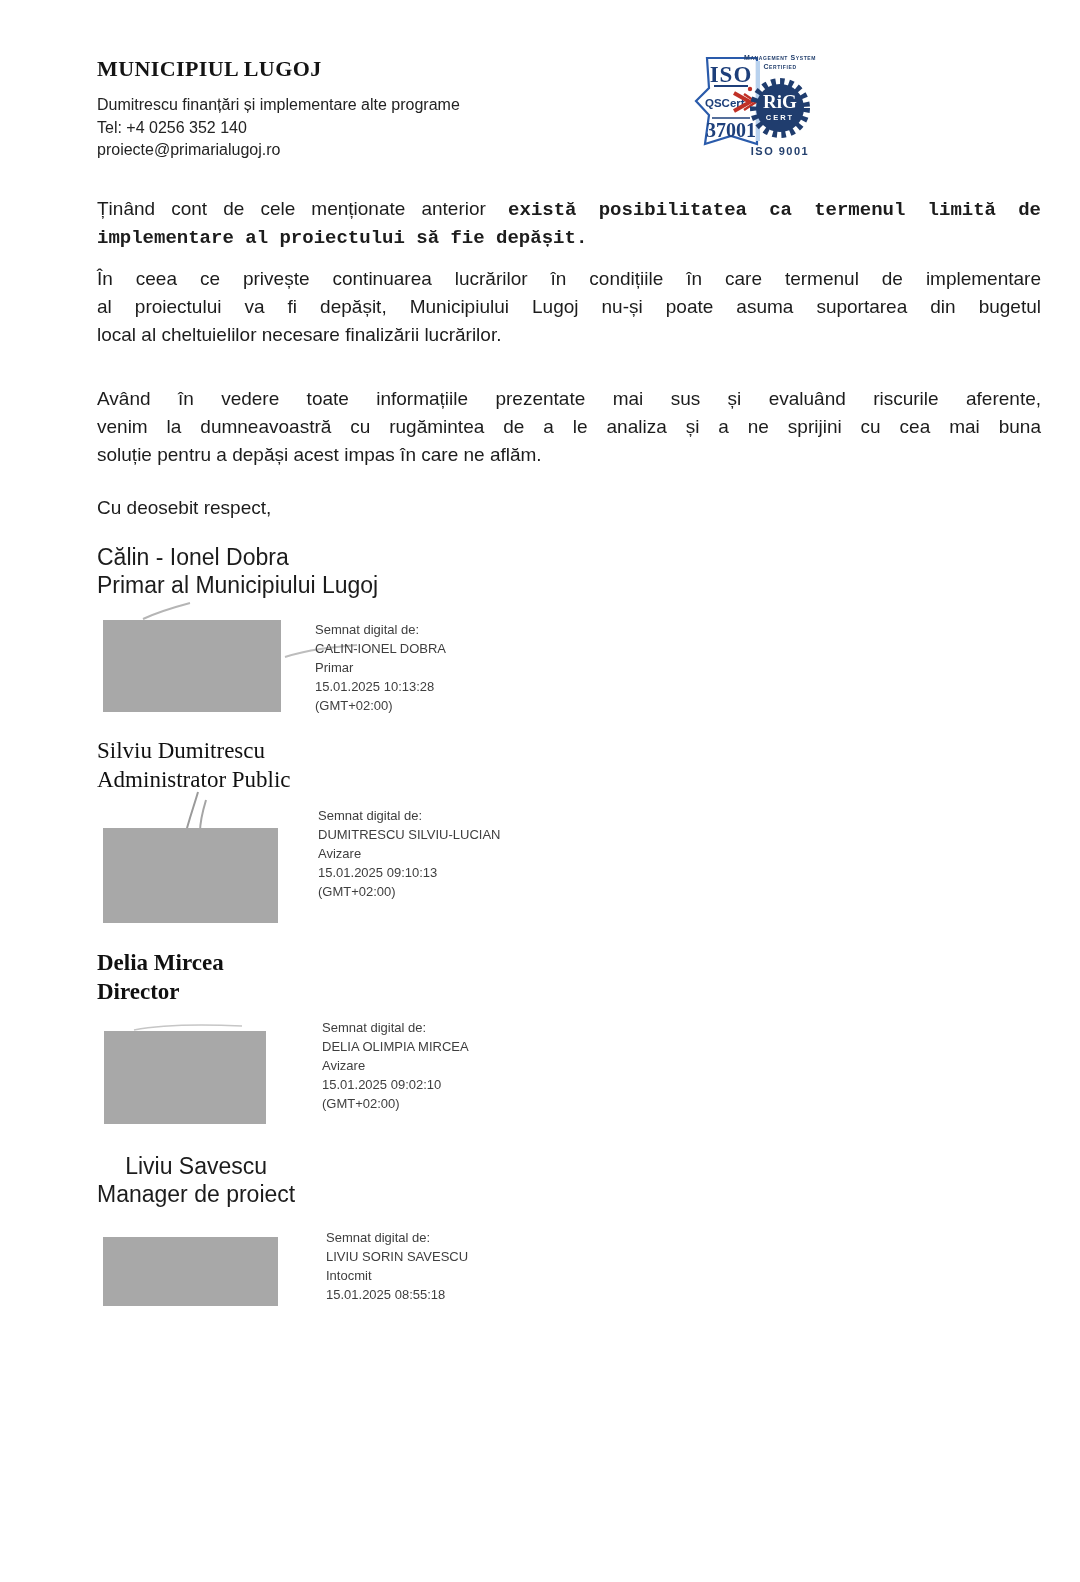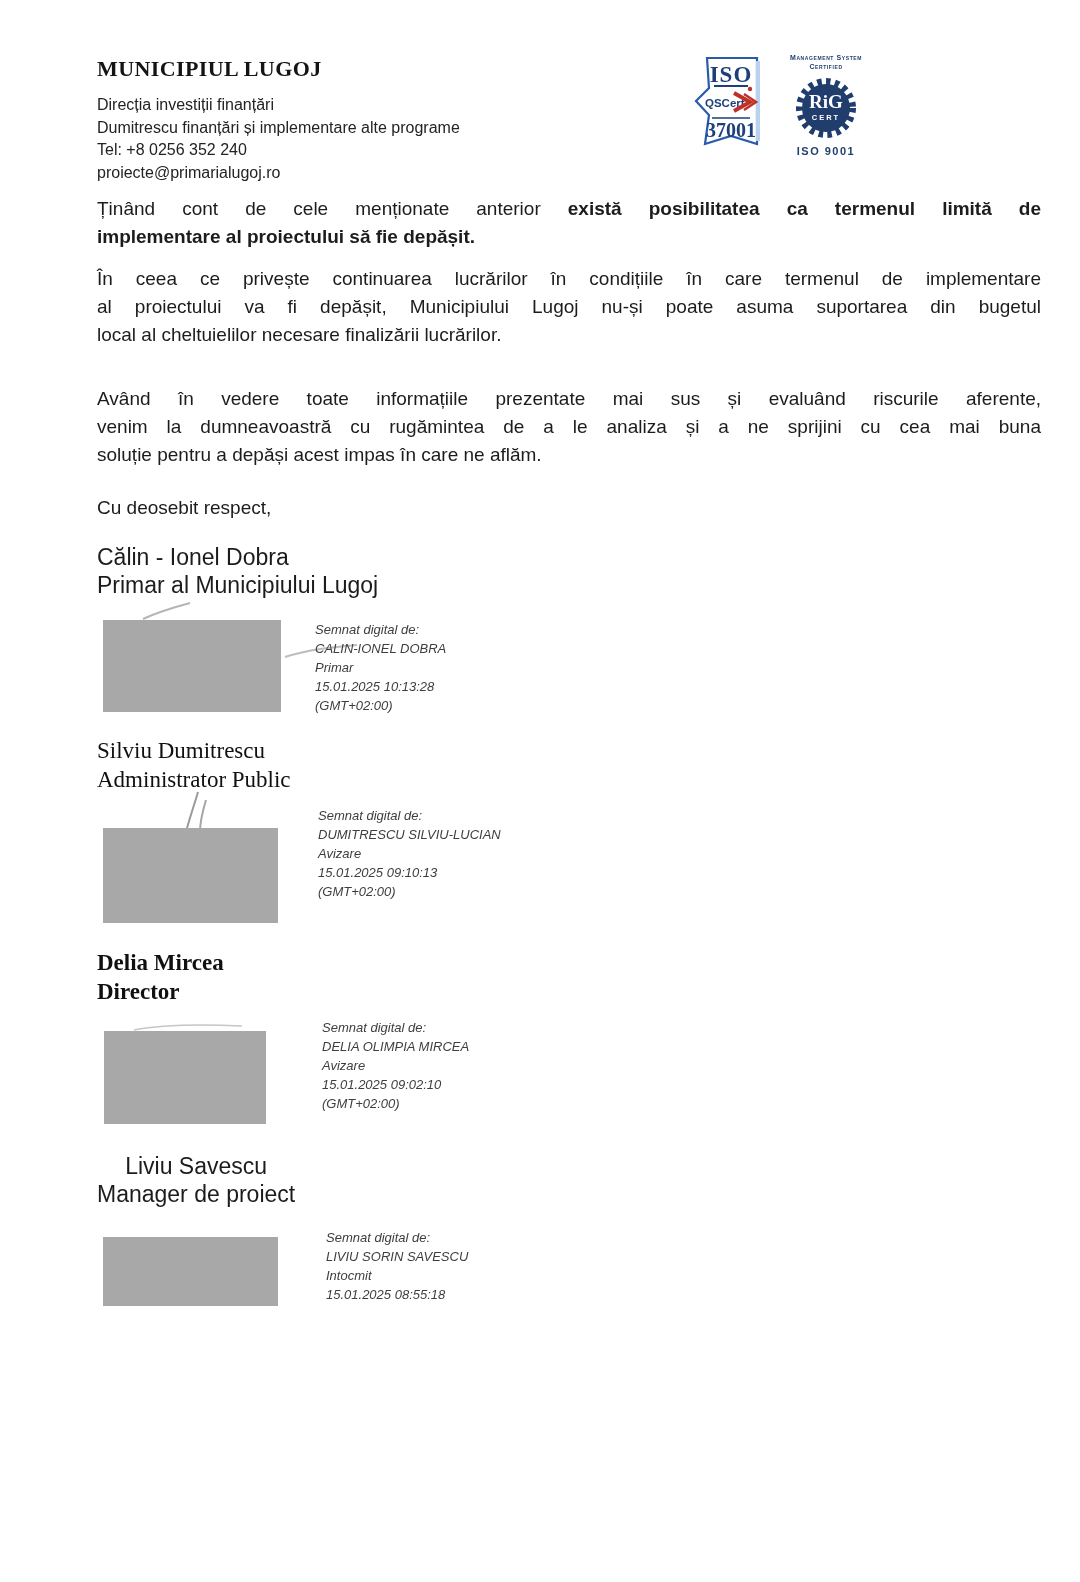--- a/index.html
+++ b/index.html
@@ -18,30 +18,30 @@
   .org-title{
     position:absolute;left:97px;top:56px;
     font-family:"Liberation Serif","DejaVu Serif",serif;
     font-weight:700;font-size:22px;letter-spacing:.4px;color:#141414;
   }
   .contact{position:absolute;left:97px;top:94px;font-size:16px;line-height:22.5px;color:#232323;}
 
   
   .iso-badge{position:absolute;left:692px;top:55px;width:78px;height:94px;}
   
-  .rig-badge{position:absolute;left:774px;top:53px;width:104px;text-align:center;color:#24406e;}
+  .rig-badge{position:absolute;left:728px;top:53px;width:104px;text-align:center;color:#24406e;}
   .rig-caption{font-size:7px;line-height:9px;letter-spacing:.6px;font-variant:small-caps;font-weight:700;}
   .rig-gear{display:block;margin:4px auto 0 auto;}
   .rig-standard{font-size:11px;letter-spacing:1.5px;margin-top:4px;font-weight:700;}
 
   
   .para{position:absolute;left:97px;width:944px;font-size:19px;line-height:28px;}
   .jline{text-align:justify;text-align-last:justify;}
   .jlast{text-align:justify;text-align-last:left;}
-  .bold{font-weight:700;}
+  .bold{font-weight:700;font-family:Liberation Mono, monospace;}
   #p1{top:195px;}
   #p2{top:265px;}
   #p3{top:385px;}
   #closing{top:494px;}
 
   
   .name-block{position:absolute;left:97px;}
   .sans-name{font-size:23px;line-height:28px;}
   .serif-name{font-family:"Liberation Serif","DejaVu Serif",serif;font-size:23px;line-height:29px;color:#101010;}
   #name1{top:543px;}
@@ -50,38 +50,37 @@
   #name4{top:1152px;text-align:center;}
 
   
   .redaction{position:absolute;background:#a8a8a8;}
   #box1{left:103px;top:620px;width:178px;height:92px;}
   #box2{left:103px;top:828px;width:175px;height:95px;}
   #box3{left:104px;top:1031px;width:162px;height:93px;}
   #box4{left:103px;top:1237px;width:175px;height:90px;}
 
   
-  .sig-meta{position:absolute;font-size:13px;line-height:19px;color:#3e3e3e;font-style:italic;}
+  .sig-meta{position:absolute;font-size:13px;line-height:19px;color:#3e3e3e;}
   #meta1{left:315px;top:620px;}
   #meta2{left:318px;top:806px;}
   #meta3{left:322px;top:1018px;}
   #meta4{left:326px;top:1228px;}
 
   .pen-stroke{position:absolute;}
 </style>
 </head>
 <body>
 
 <div class="page">
 
   <div class="org-title">MUNICIPIUL LUGOJ</div>
   <div class="contact">
-    <div>Direcția investiții finanțări</div>
     <div>Dumitrescu finanțări și implementare alte programe</div>
-    <div>Tel: +8 0256 352 240</div>
+    <div>Tel: +4 0256 352 140</div>
     <div>proiecte@primarialugoj.ro</div>
   </div>
 
   <svg class="iso-badge" viewBox="0 0 78 94">
     <path d="M15,3 H65 V89 L39,81 L13,89 L17,60 L4,46 L17,33 Z" fill="#ffffff" stroke="#2a5bab" stroke-width="2.2"></path>
     <path d="M66,6 v80" stroke="#b9d2ee" stroke-width="4" fill="none"></path>
     <text x="39" y="27" text-anchor="middle" font-family="Liberation Serif, DejaVu Serif, serif" font-size="23" font-weight="bold" fill="#1d3f7a" letter-spacing="1">ISO</text>
     <line x1="22" y1="31" x2="56" y2="31" stroke="#1d3f7a" stroke-width="2"></line>
     <circle cx="58" cy="34" r="2.2" fill="#c03026"></circle>
     <text x="13" y="52" font-family="Liberation Sans, DejaVu Sans, sans-serif" font-size="11.5" font-weight="bold" fill="#1d3f7a">QSCert</text>

